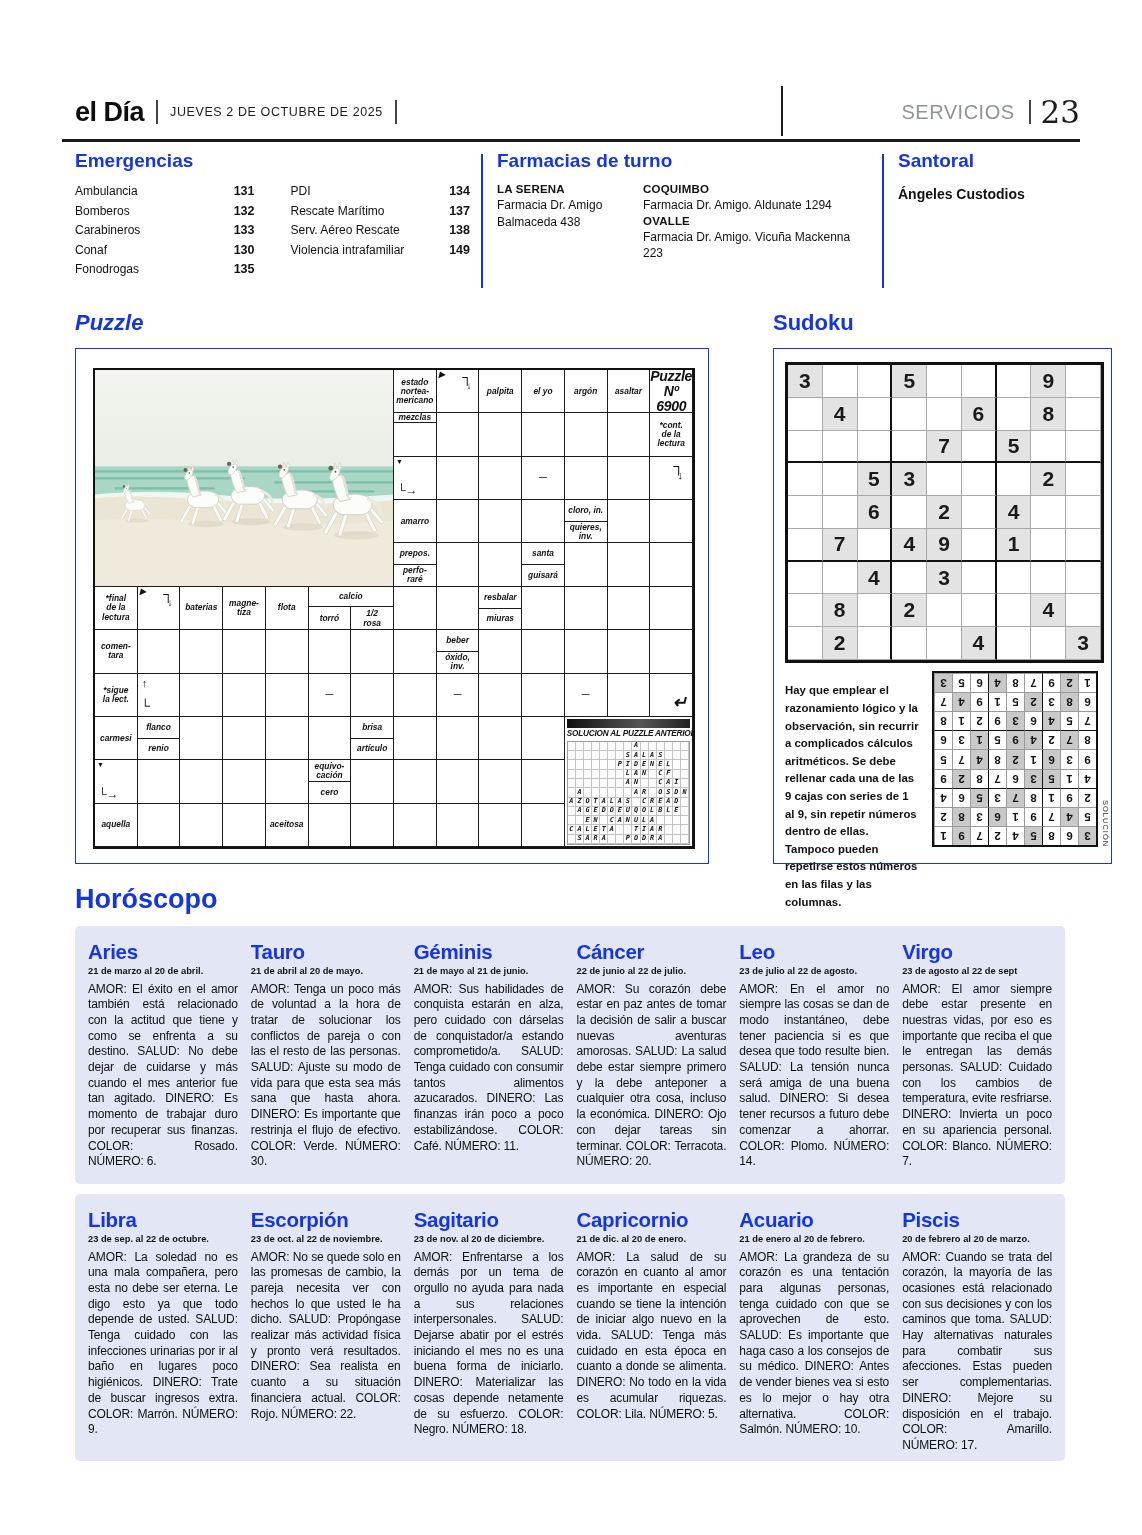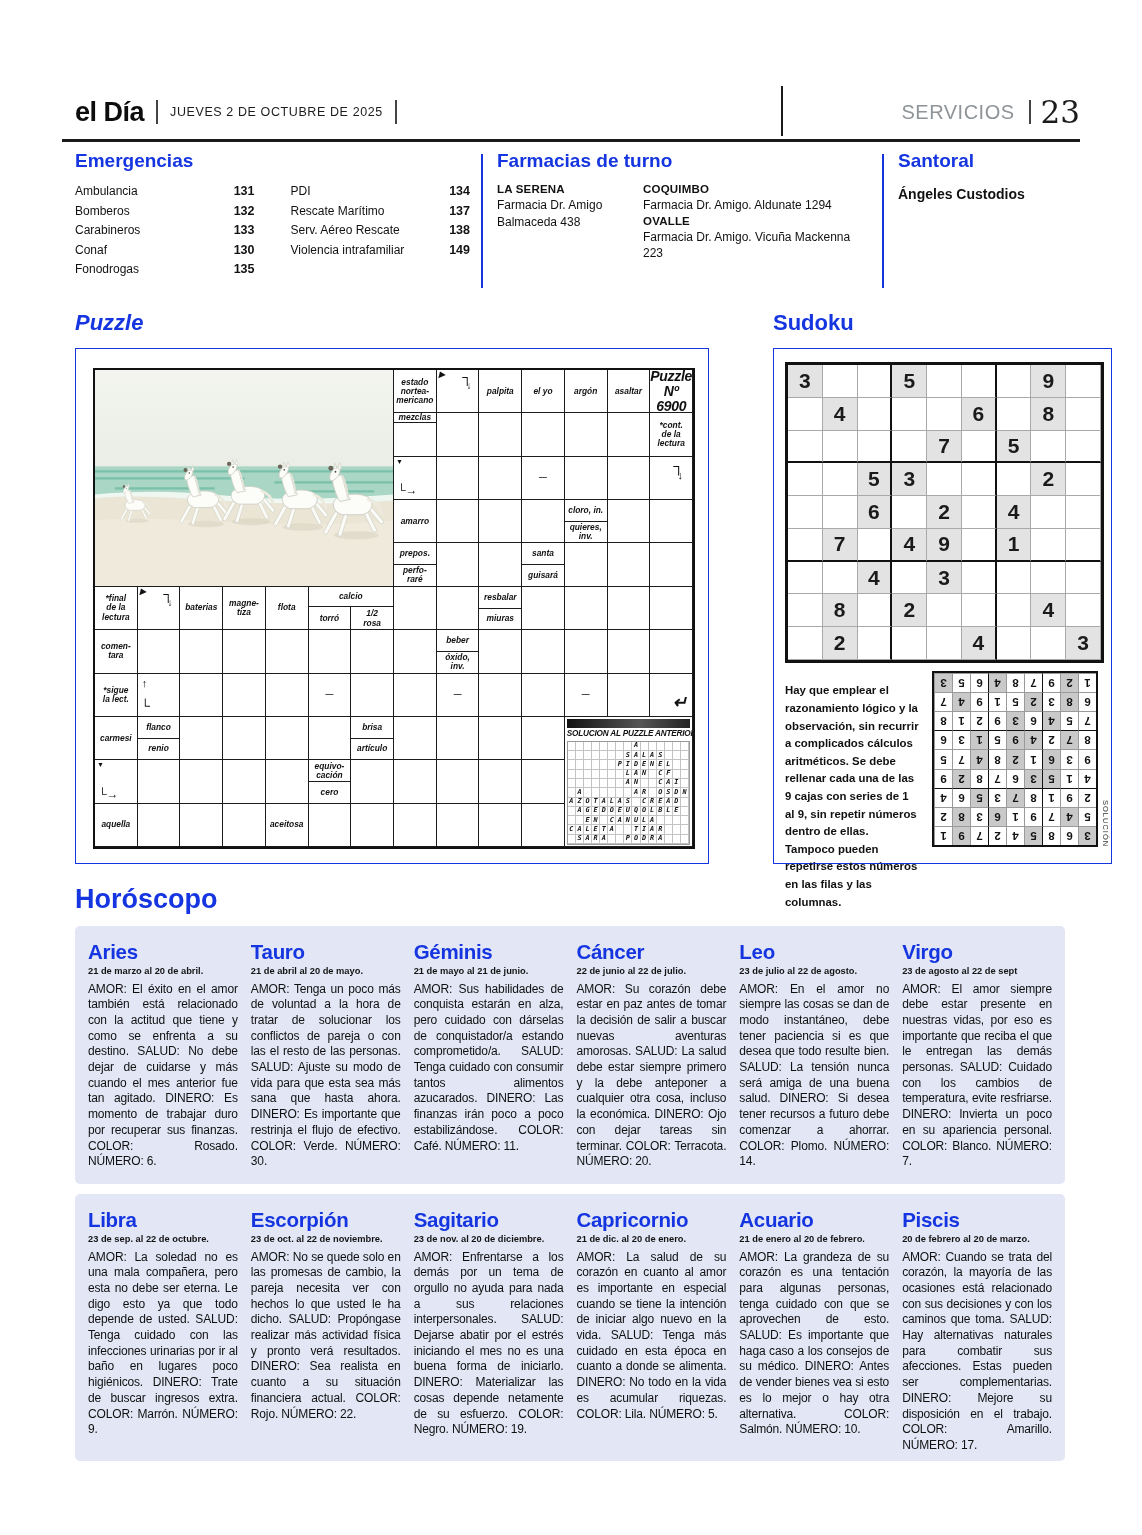--- a/index.html
+++ b/index.html
@@ -800,21 +800,21 @@
           <div class="sign-text">AMOR: La soledad no es una mala compañera, pero esta no debe ser eterna. Le digo esto ya que todo depende de usted. SALUD: Tenga cuidado con las infecciones urinarias por ir al baño en lugares poco higiénicos. DINERO: Trate de buscar ingresos extra. COLOR: Marrón. NÚMERO: 9.</div>
         </div>
         <div class="sign">
           <div class="sign-name">Escorpión</div>
           <div class="sign-dates">23 de oct. al 22 de noviembre.</div>
           <div class="sign-text">AMOR: No se quede solo en las promesas de cambio, la pareja necesita ver con hechos lo que usted le ha dicho. SALUD: Propóngase realizar más actividad física y pronto verá resultados. DINERO: Sea realista en cuanto a su situación financiera actual. COLOR: Rojo. NÚMERO: 22.</div>
         </div>
         <div class="sign">
           <div class="sign-name">Sagitario</div>
           <div class="sign-dates">23 de nov. al 20 de diciembre.</div>
-          <div class="sign-text">AMOR: Enfrentarse a los demás por un tema de orgullo no ayuda para nada a sus relaciones interpersonales. SALUD: Dejarse abatir por el estrés iniciando el mes no es una buena forma de iniciarlo. DINERO: Materializar las cosas depende netamente de su esfuerzo. COLOR: Negro. NÚMERO: 19.</div>
+          <div class="sign-text">AMOR: Enfrentarse a los demás por un tema de orgullo no ayuda para nada a sus relaciones interpersonales. SALUD: Dejarse abatir por el estrés iniciando el mes no es una buena forma de iniciarlo. DINERO: Materializar las cosas depende netamente de su esfuerzo. COLOR: Negro. NÚMERO: 18.</div>
         </div>
         <div class="sign">
           <div class="sign-name">Capricornio</div>
           <div class="sign-dates">21 de dic. al 20 de enero.</div>
           <div class="sign-text">AMOR: La salud de su corazón en cuanto al amor es importante en especial cuando se tiene la intención de iniciar algo nuevo en la vida. SALUD: Tenga más cuidado en esta época en cuanto a donde se alimenta. DINERO: No todo en la vida es acumular riquezas. COLOR: Lila. NÚMERO: 5.</div>
         </div>
         <div class="sign">
           <div class="sign-name">Acuario</div>
           <div class="sign-dates">21 de enero al 20 de febrero.</div>
           <div class="sign-text">AMOR: La grandeza de su corazón es una tentación para algunas personas, tenga cuidado con que se aprovechen de esto. SALUD: Es importante que haga caso a los consejos de su médico. DINERO: Antes de vender bienes vea si esto es lo mejor o hay otra alternativa. COLOR: Salmón. NÚMERO: 10.</div>

